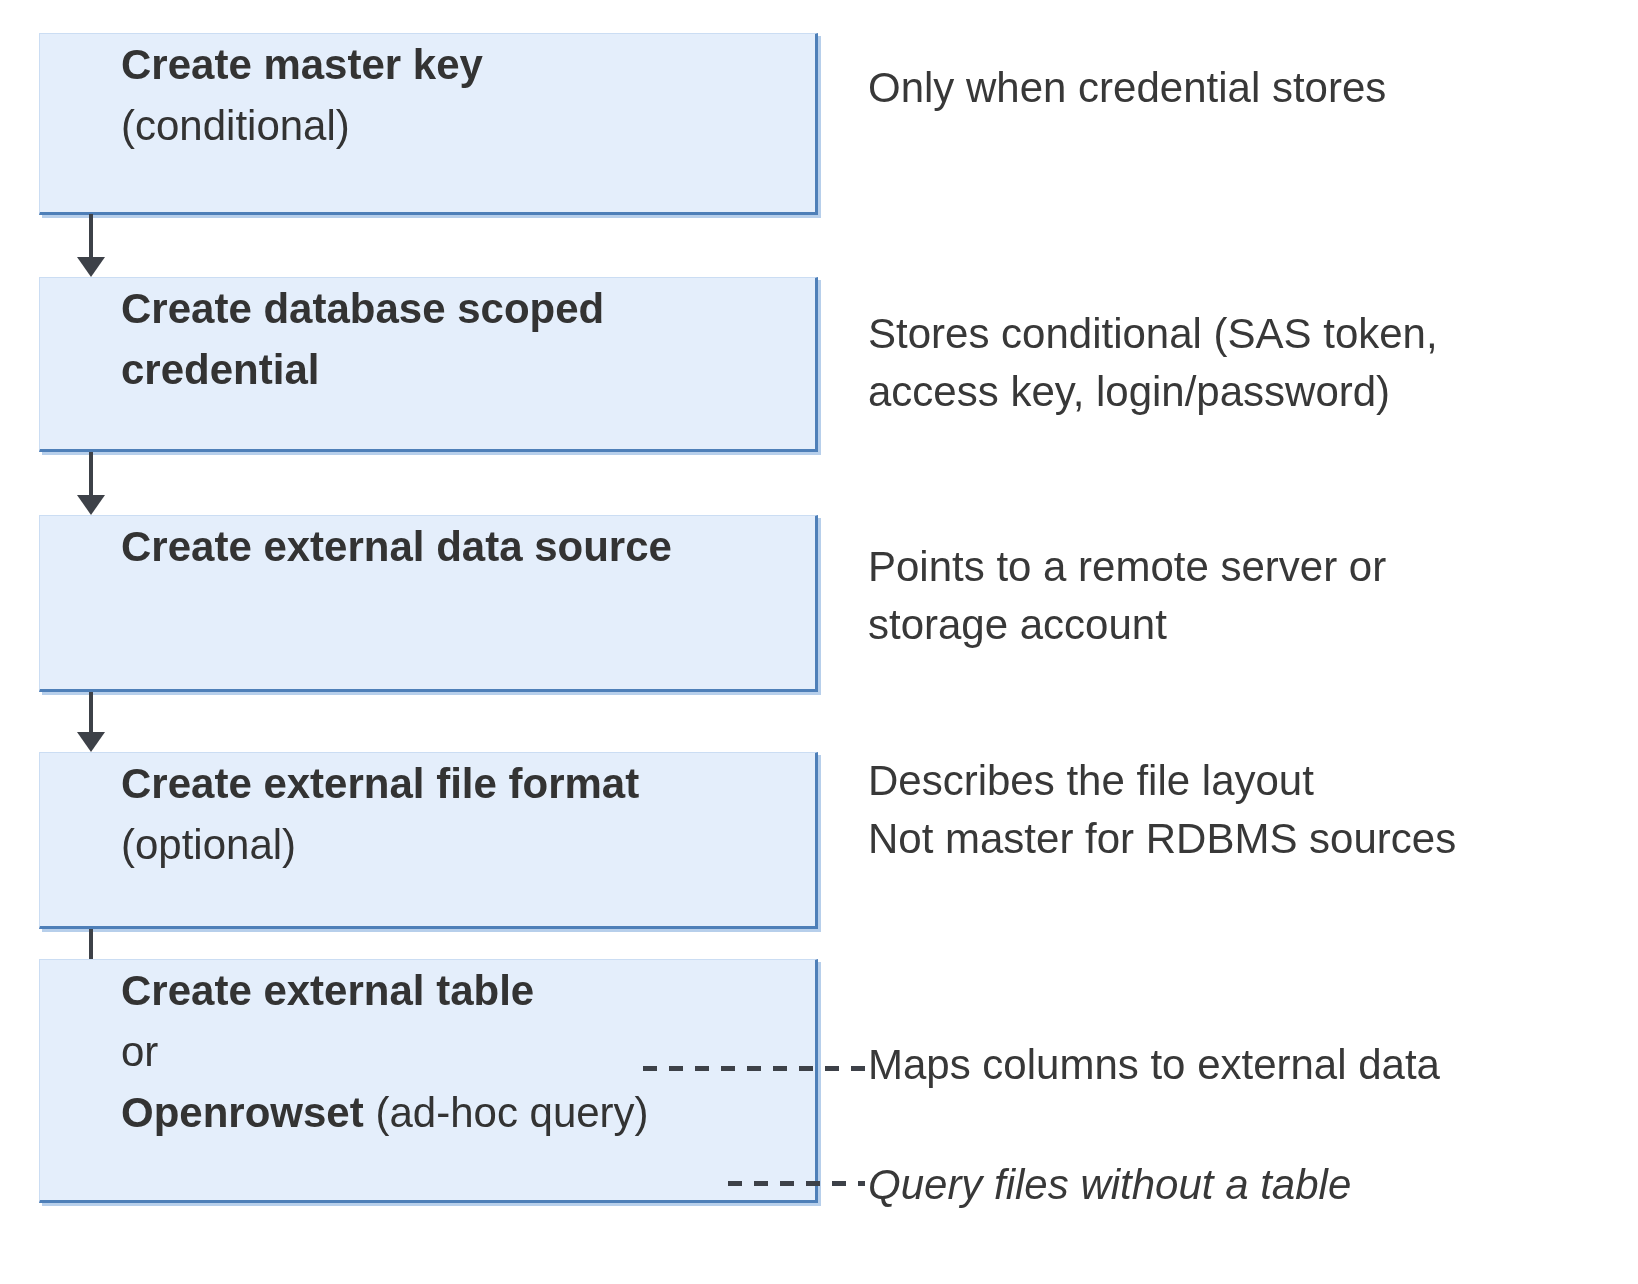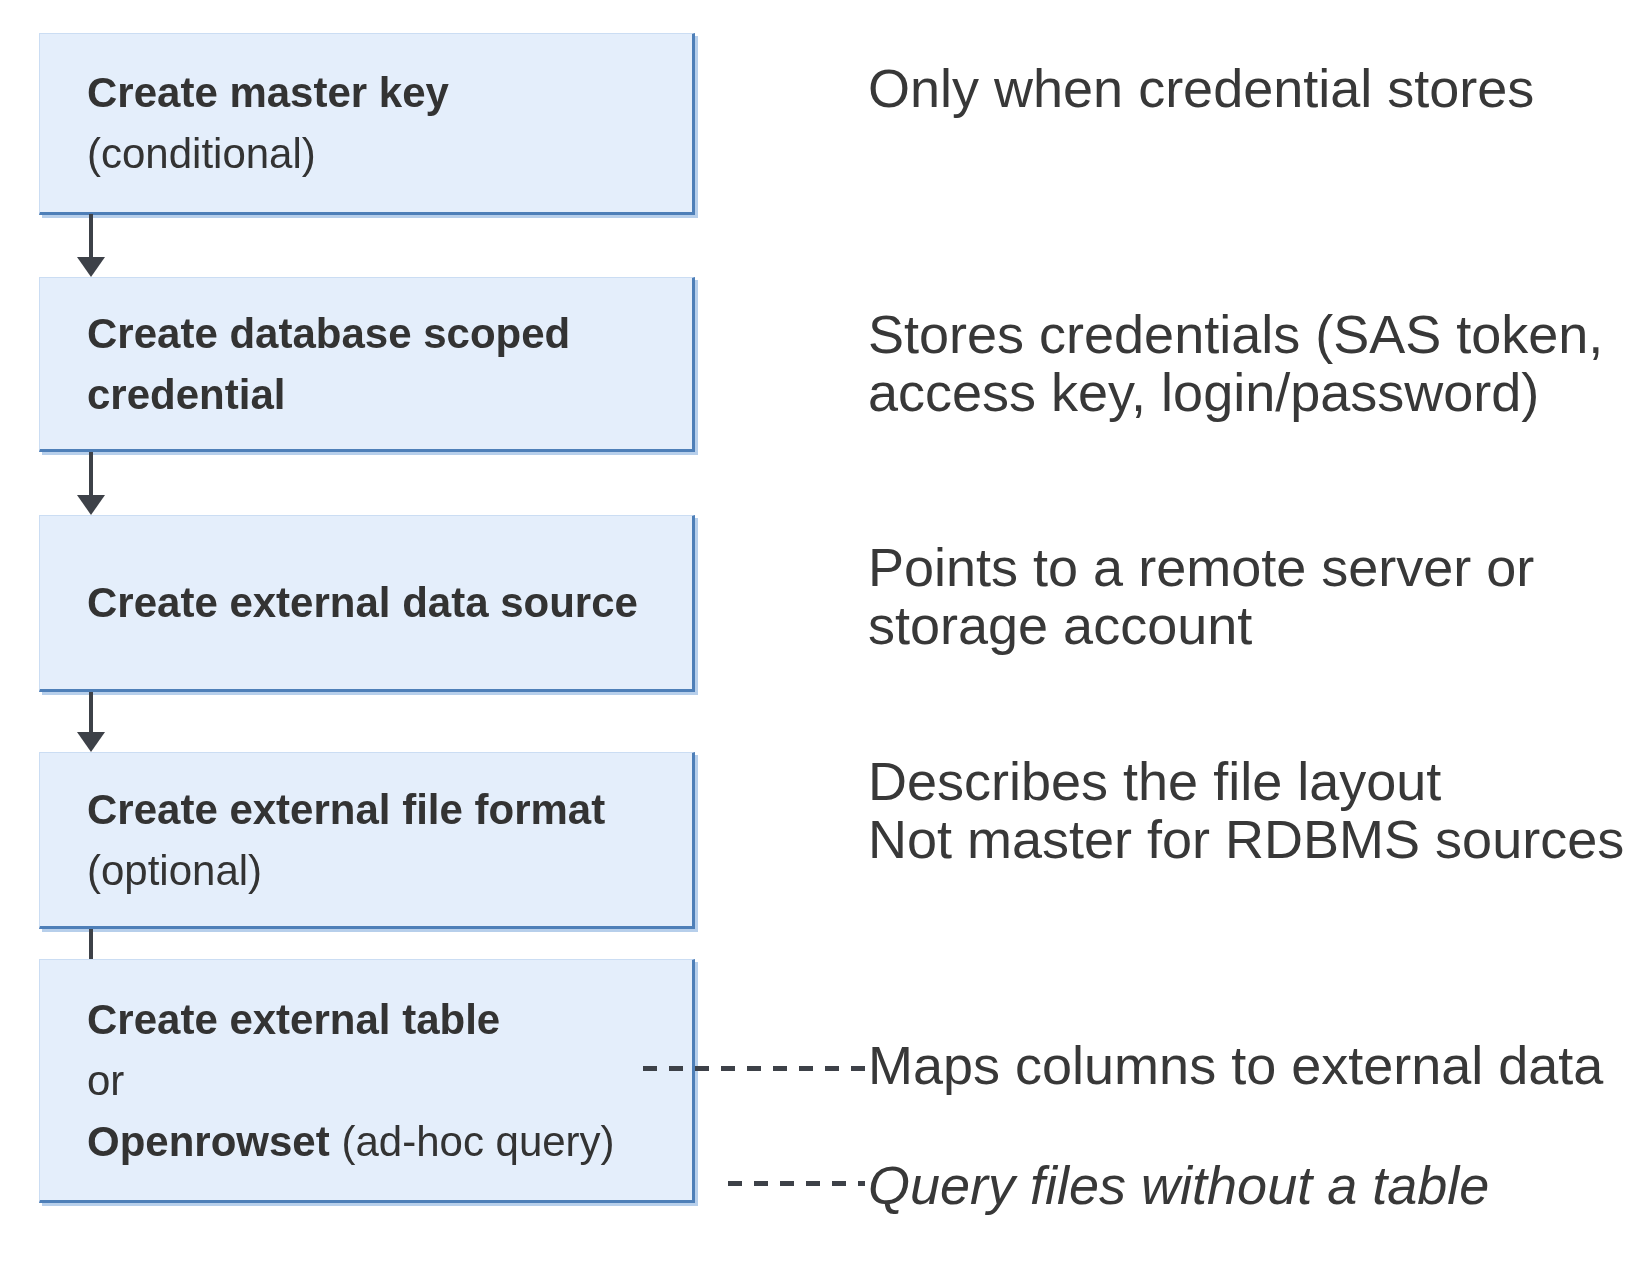--- a/index.html
+++ b/index.html
@@ -7,29 +7,29 @@
     position:relative;
     width:1638px;height:1284px;
     background:#ffffff;
     font-family:"Liberation Sans", sans-serif;
     color:#333333;
     overflow:hidden;
   }
   
   .box{
     position:absolute;
-    left:39px;width:656px;
+    left:39px;width:779px;
     background:#e4eefb;
     border:1px solid #cbddf3;
     border-right:3px solid #4e7fb8;
     border-bottom:3px solid #4e7fb8;
     box-shadow:3px 3px 0 #b7cfeb;
     box-sizing:border-box;
-    display:flex;flex-direction:column;justify-content:center;
-    padding-left:47px;
+    display:flex;flex-direction:column;
+    padding-left:81px;
   }
   .box1{top:33px;height:182px;}
   .box2{top:277px;height:175px;}
   .box3{top:515px;height:177px;}
   .box4{top:752px;height:177px;}
   .box5{top:959px;height:244px;}
   .t{font-size:42px;line-height:61px;white-space:nowrap;}
   .t-bold{font-weight:bold;}
   
   .arrow{position:absolute;left:77px;width:28px;}
@@ -50,21 +50,21 @@
   
   .dash{
     position:absolute;height:5px;z-index:3;
     background:repeating-linear-gradient(90deg,#3d4148 0 14px,transparent 14px 26px);
   }
   .dash1{left:643px;top:1066px;width:222px;}
   .dash2{left:728px;top:1181px;width:137px;}
   
   .desc{
     position:absolute;left:868px;
-    font-size:54px;line-height:58px;color:#383838;
+    font-size:42px;line-height:58px;color:#383838;
   }
   .desc div{white-space:nowrap;}
   .d1{top:59px;}
   .d2{top:305px;}
   .d3{top:538px;}
   .d4{top:752px;}
   .d5a{top:1036px;}
   .d5b{top:1156px;font-style:italic;}
   .qualifier-inline{margin-left:0.28em;}
 </style>
@@ -115,21 +115,21 @@
   </div>
 
   <div class="dash dash1"></div>
   <div class="dash dash2"></div>
 
   <div class="desc d1">
     <div>Only when credential stores</div>
   </div>
 
   <div class="desc d2">
-    <div>Stores credentials (SAS token,</div>
+    <div>Stores conditional (SAS token,</div>
     <div>access key, login/password)</div>
   </div>
 
   <div class="desc d3">
     <div>Points to a remote server or</div>
     <div>storage account</div>
   </div>
 
   <div class="desc d4">
     <div>Describes the file layout</div>

